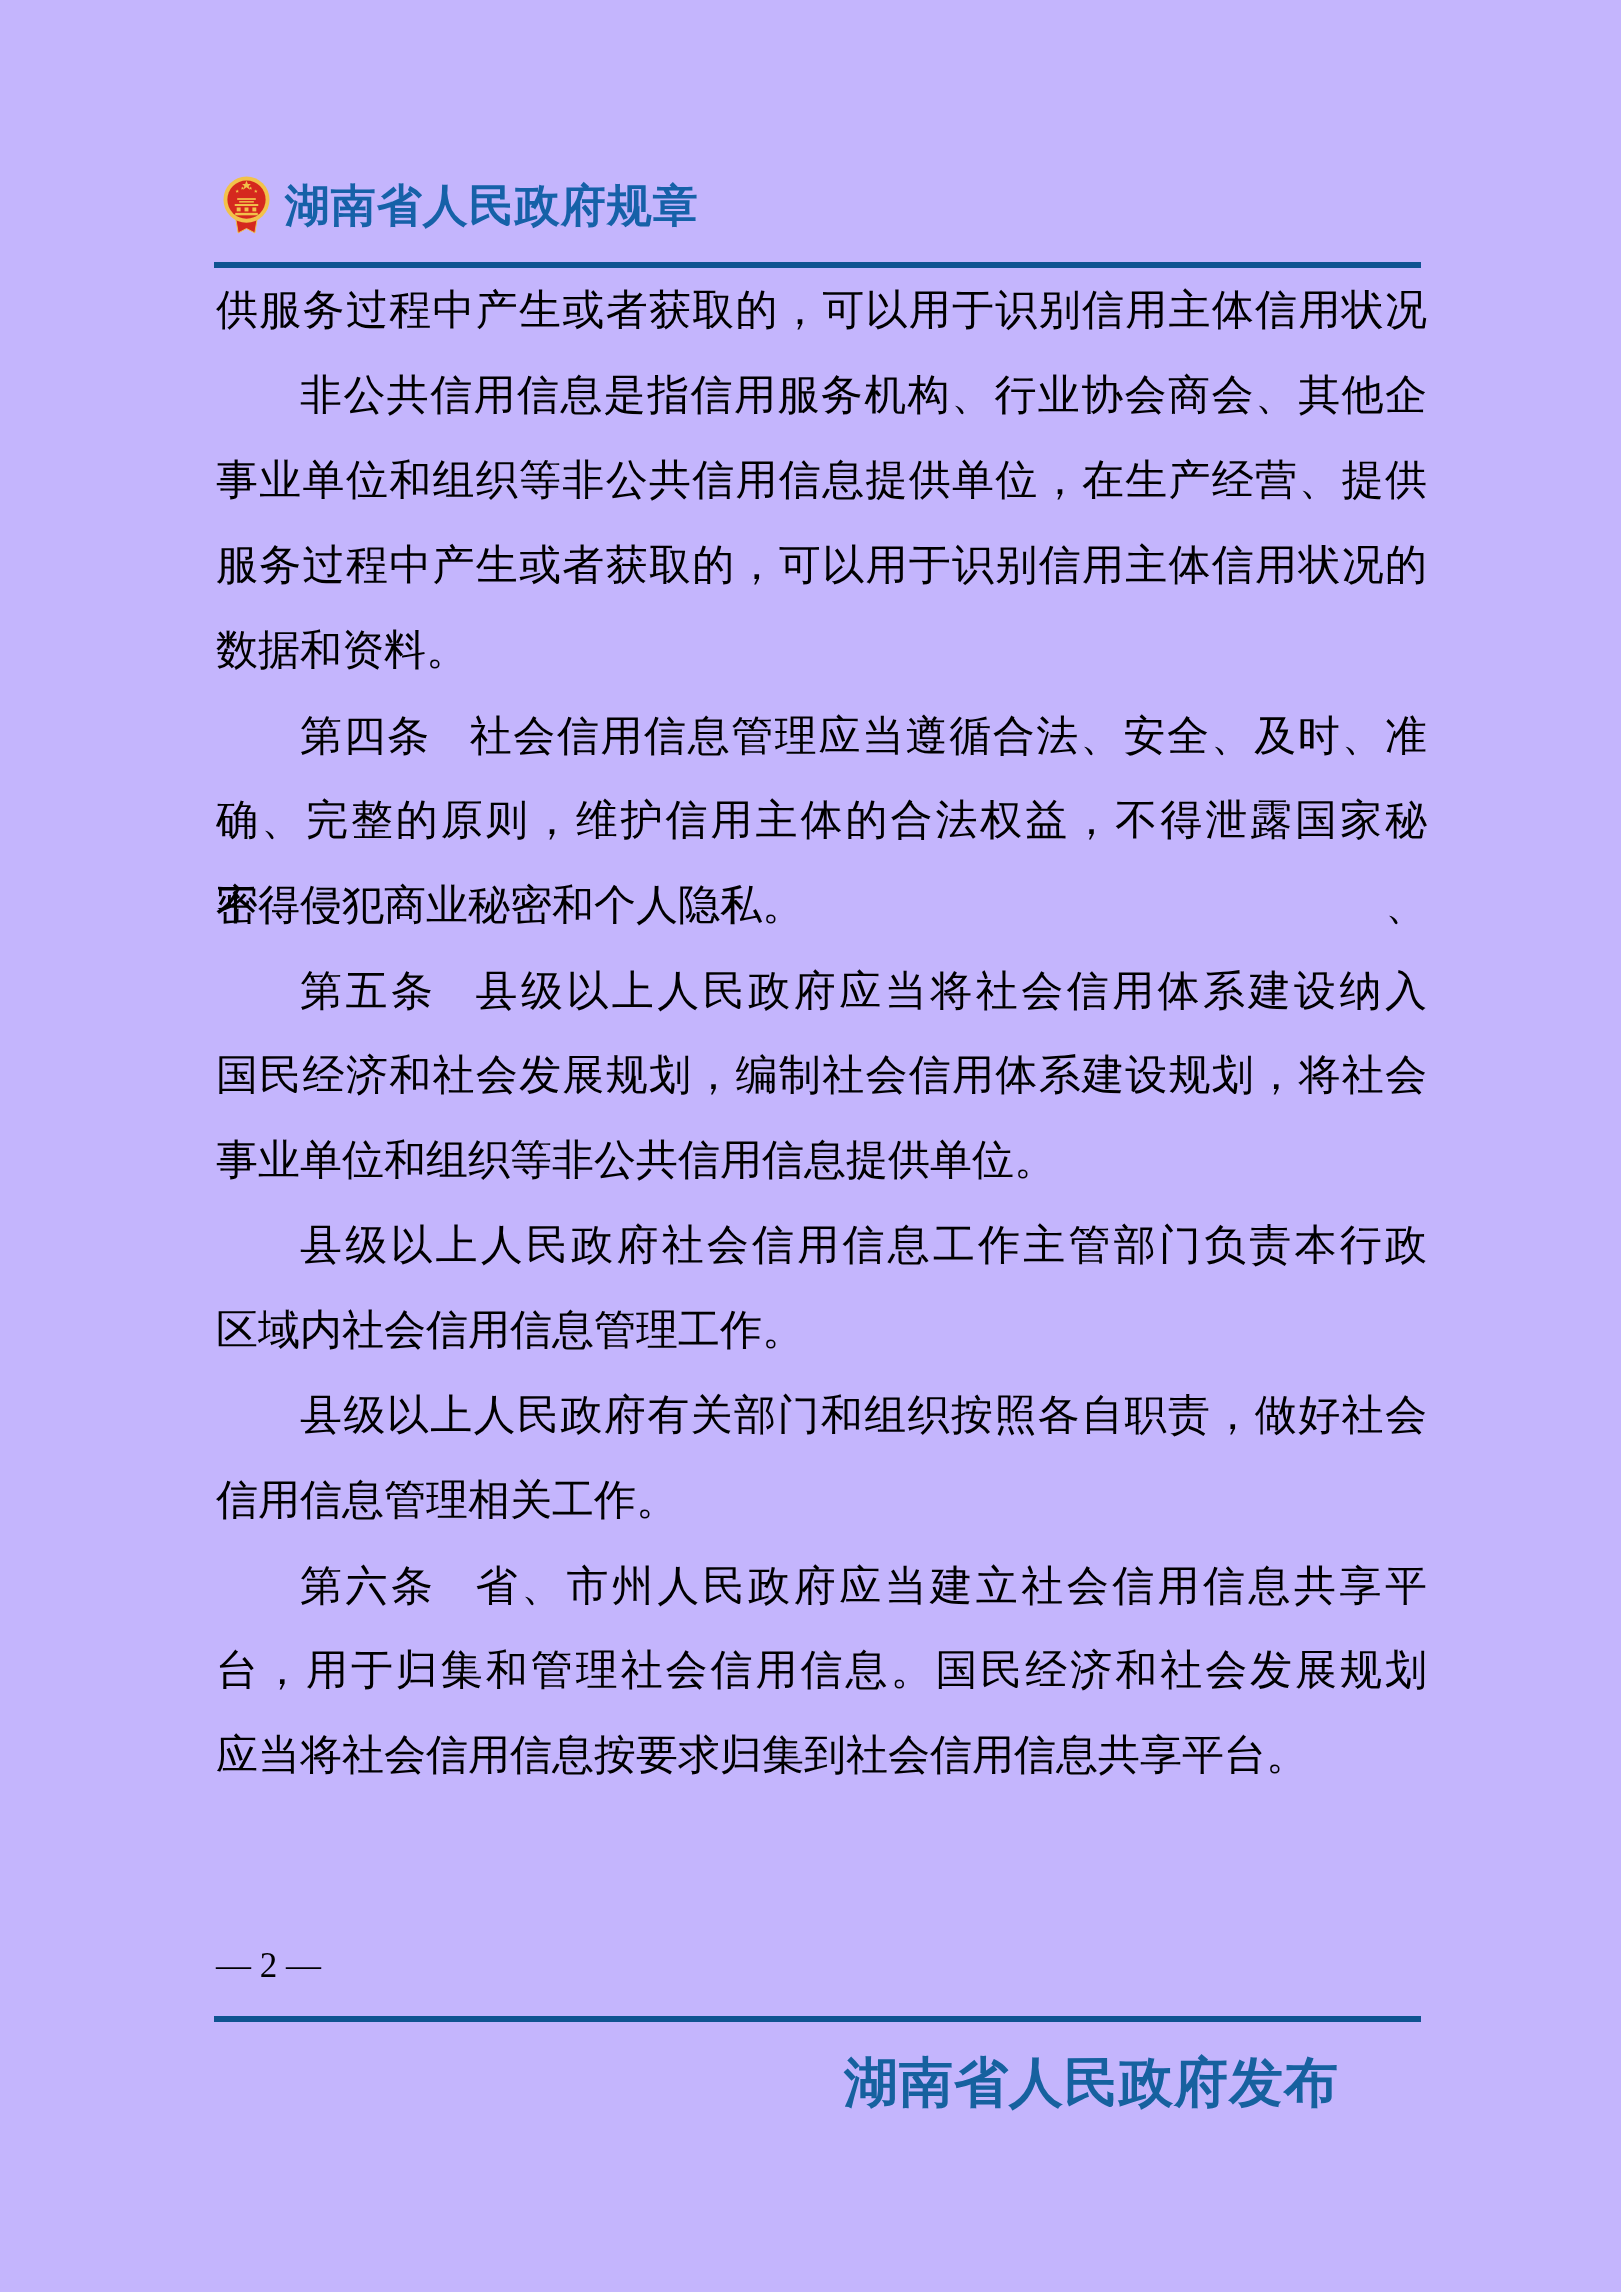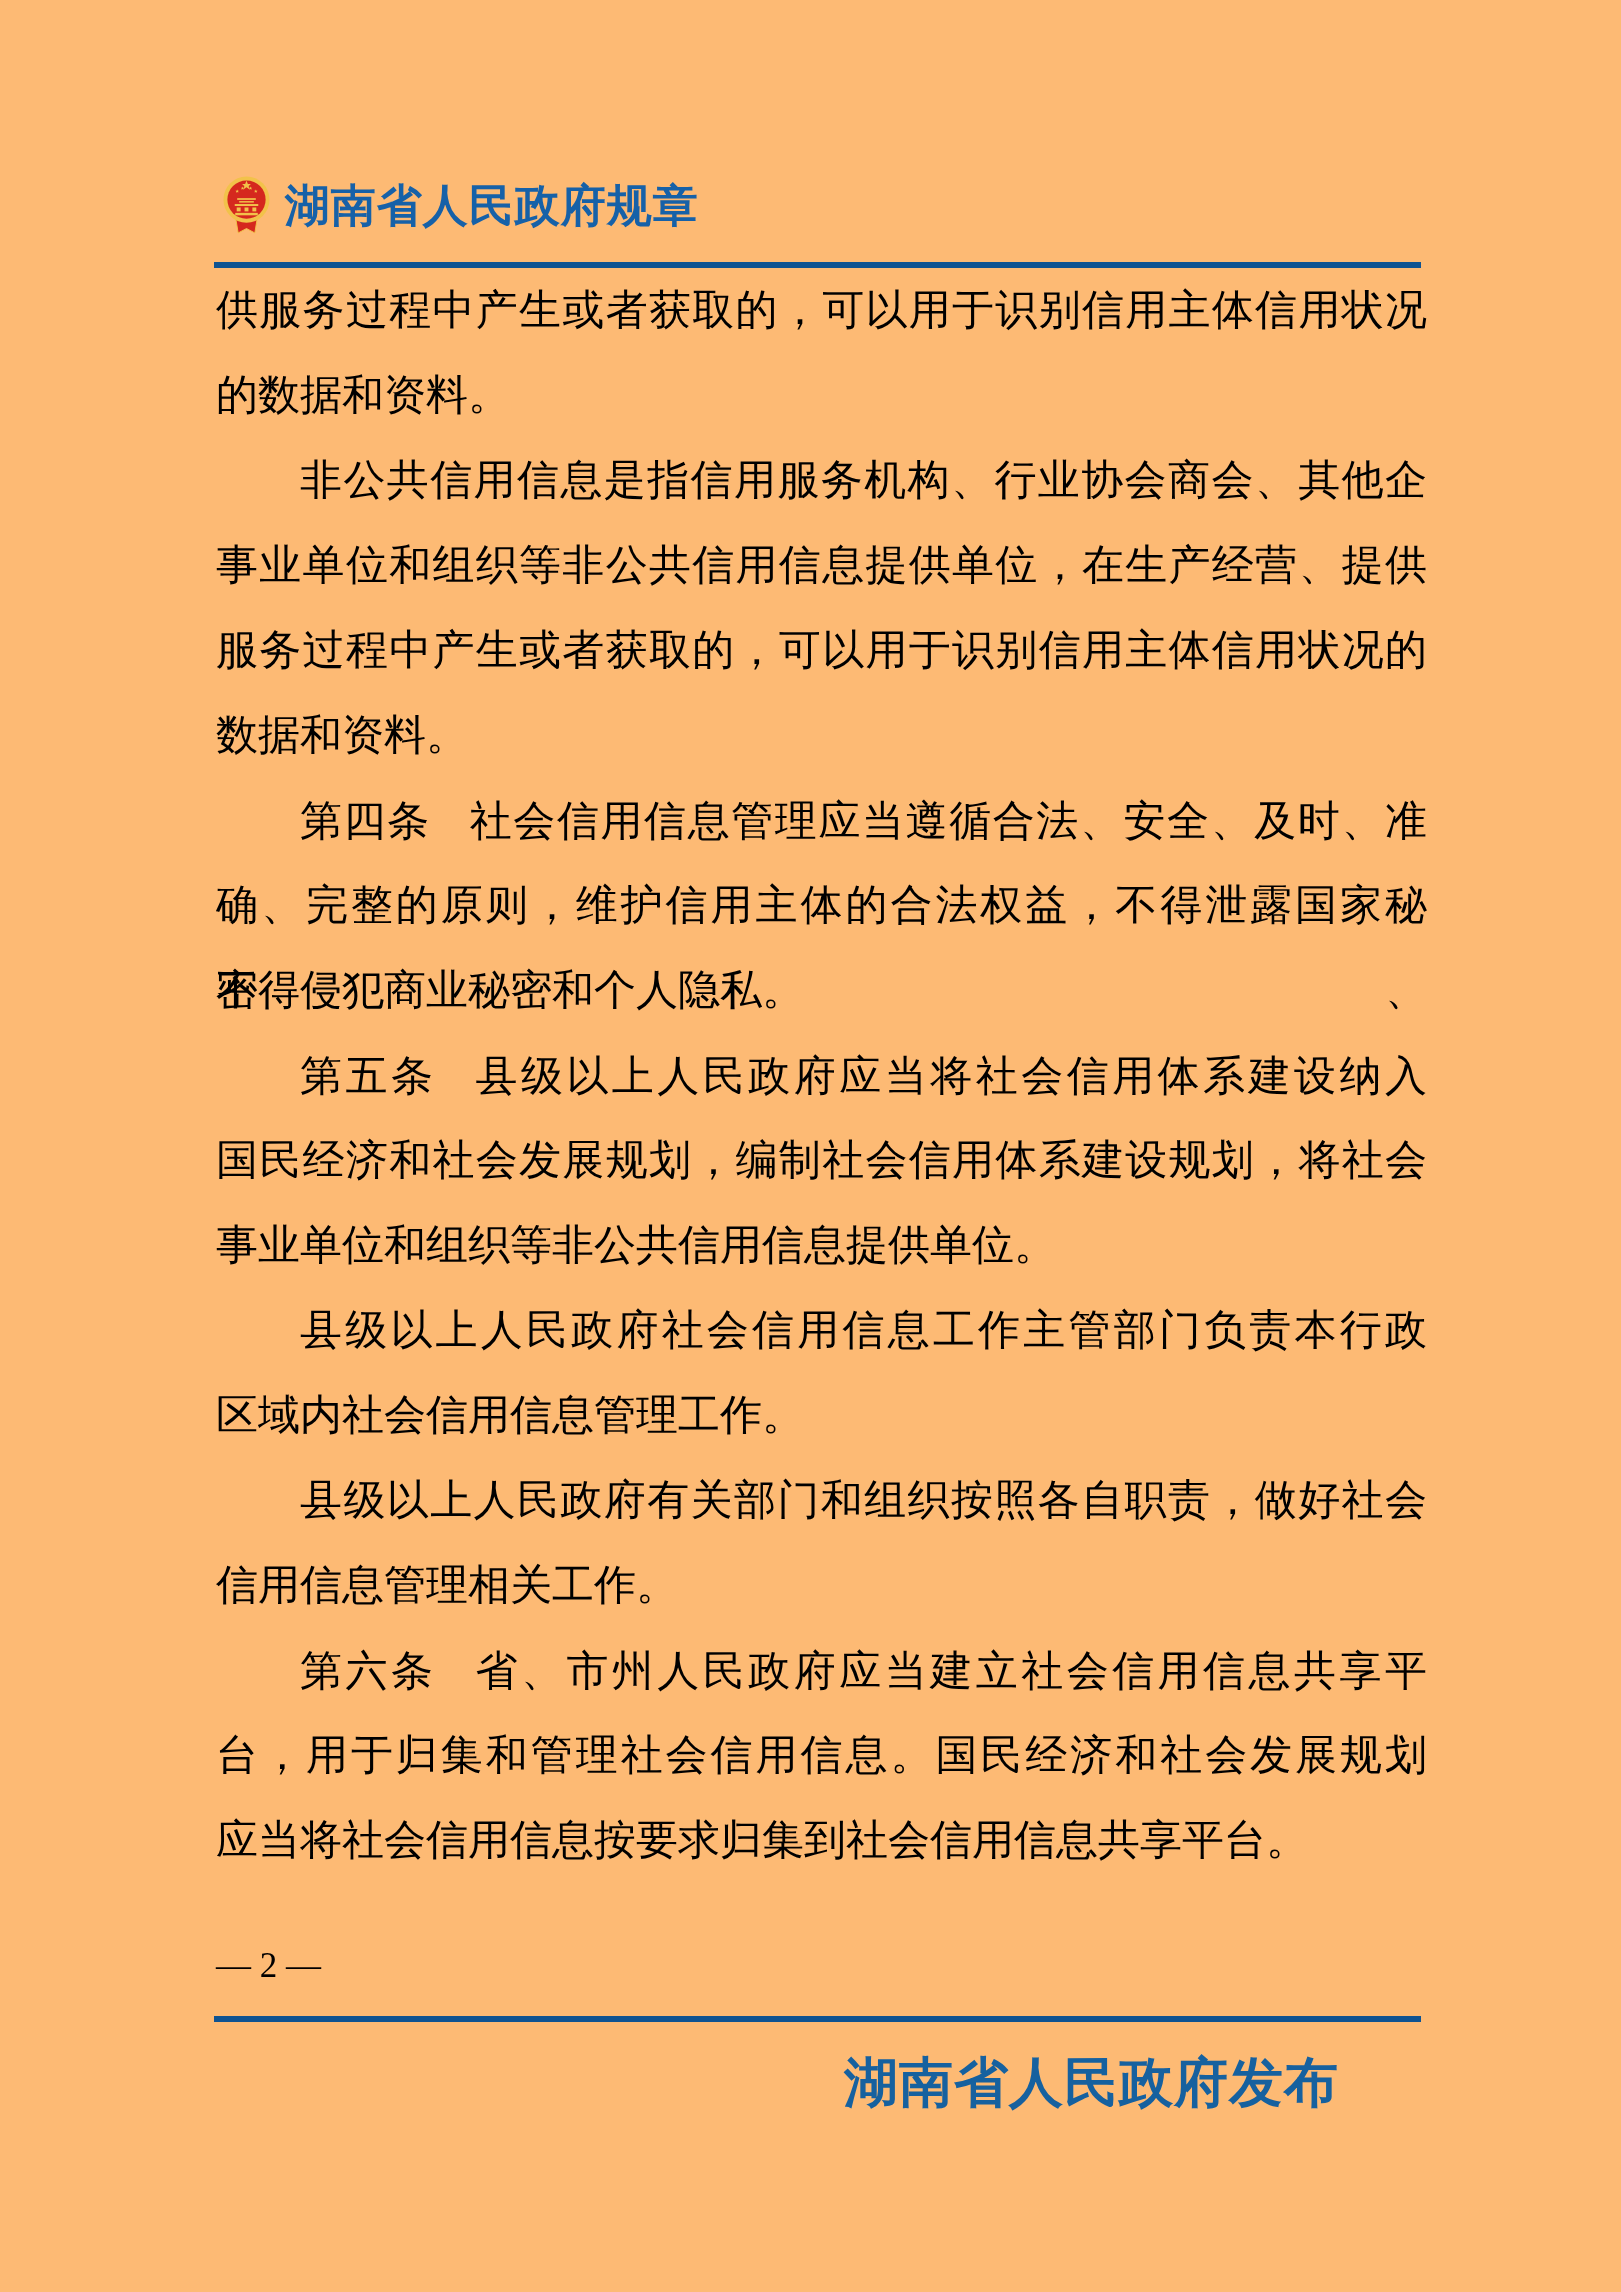--- a/index.html
+++ b/index.html
@@ -1,17 +1,17 @@
 <!DOCTYPE html>
 <html lang="zh" style="--title-blue: #1661a8; --rule-blue: #0f5391; --footer-blue: #16619f; --text-black: #000000; --emblem-red: #d5281e; --emblem-gold: #f2c24a;"><head>
 <meta charset="utf-8">
 <style>
   html,body{margin:0;padding:0;}
   body{width:1621px;height:2293px;background:#ffffff;position:relative;overflow:hidden;}
-  .page{position:absolute;inset:0;background:#fdba74;}
+  .page{position:absolute;inset:0;background:#c4b5fd;}
 
   
   .hdr{position:absolute;left:222px;top:175px;display:flex;align-items:center;gap:13.7px;}
   .emblem{width:49px;height:62px;display:block;flex:0 0 auto;}
   .hdr-title{margin:0;font-family:"Liberation Serif","DejaVu Serif",serif;
              font-size:45px;font-weight:700;line-height:1;color:var(--title-blue,#1661a8);
              letter-spacing:1px;white-space:nowrap;}
 
   .rule{position:absolute;left:214px;width:1207px;height:5.9px;background:var(--rule-blue,#0f5391);}
   .rule-top{top:262px;}
@@ -60,21 +60,20 @@
         <rect x="27" y="77" width="46" height="5" fill="#f2c24a"></rect>
       </svg>
     </span>
     <h1 class="hdr-title">湖南省人民政府规章</h1>
   </header>
 
   <div class="rule rule-top"></div>
 
   <main class="body-text" id="body-lines">
       <p class="line fill"><span class="txt">供服务过程中产生或者获取的，可以用于识别信用主体信用状况</span></p>
-      <p class="line"><span class="txt">的数据和资料。</span></p>
       <p class="line indent fill"><span class="txt">非公共信用信息是指信用服务机构、行业协会商会、其他企</span></p>
       <p class="line fill"><span class="txt">事业单位和组织等非公共信用信息提供单位，在生产经营、提供</span></p>
       <p class="line fill"><span class="txt">服务过程中产生或者获取的，可以用于识别信用主体信用状况的</span></p>
       <p class="line"><span class="txt">数据和资料。</span></p>
       <p class="line indent fill"><span class="art">第四条</span><span class="txt">社会信用信息管理应当遵循合法、安全、及时、准</span></p>
       <p class="line fill"><span class="txt">确、完整的原则，维护信用主体的合法权益，不得泄露国家秘密、</span></p>
       <p class="line"><span class="txt">不得侵犯商业秘密和个人隐私。</span></p>
       <p class="line indent fill"><span class="art">第五条</span><span class="txt">县级以上人民政府应当将社会信用体系建设纳入</span></p>
       <p class="line fill"><span class="txt">国民经济和社会发展规划，编制社会信用体系建设规划，将社会</span></p>
       <p class="line"><span class="txt">事业单位和组织等非公共信用信息提供单位。</span></p>

